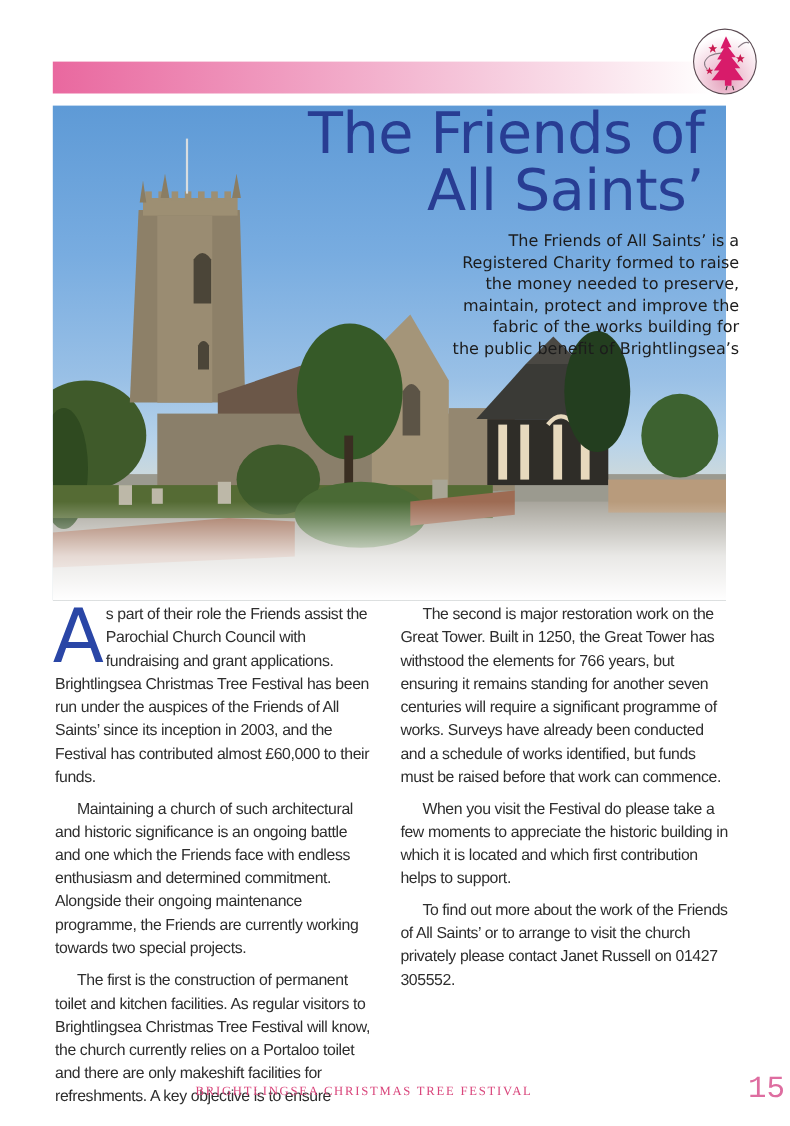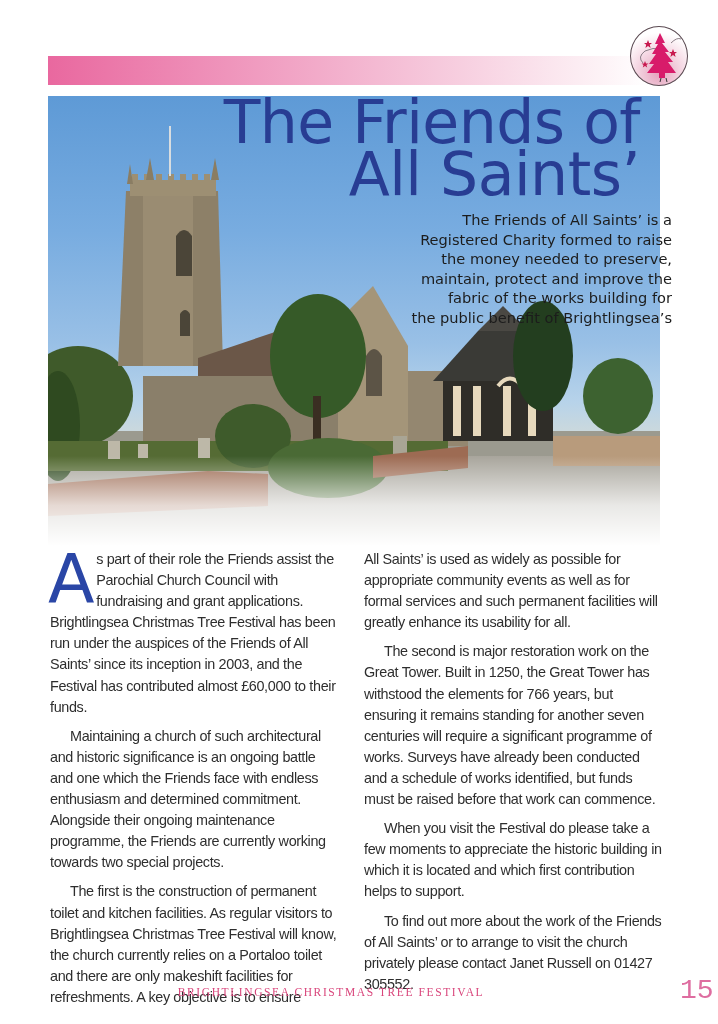--- a/index.html
+++ b/index.html
@@ -27,21 +27,21 @@
   .photo svg { position: absolute; left: 0; top: 0; }
   .photo-fade {
     position: absolute; left: 0; right: 0; bottom: 0; height: 90px;
     background: linear-gradient(to bottom, rgba(255,255,255,0) 0%, rgba(255,255,255,0.75) 55%, #ffffff 100%);
   }
 
   .title {
     position: absolute; right: 78px; top: 96px; width: 460px;
     text-align: right; color: #283d93;
     font-family: "DejaVu Sans", sans-serif; font-weight: normal;
-    font-size: 60px; line-height: 52px; letter-spacing: -0.5px;
+    font-size: 52px; line-height: 52px; letter-spacing: -0.5px;
   }
   .intro {
     position: absolute; right: 46px; top: 210px; width: 320px;
     text-align: right; color: #1c1c1c;
     font-family: "DejaVu Sans", sans-serif;
     font-size: 14.6px; line-height: 19.6px;
   }
 
   .col {
     position: absolute; top: 549px; font-family: "Liberation Sans", sans-serif;
@@ -176,21 +176,20 @@
 
 <div class="col col-left">
   <p class="first">
     <span class="dropcap">A</span><span>s part of their role the Friends assist the Parochial Church Council with fundraising and grant applications. Brightlingsea Christmas Tree Festival has been run under the auspices of the Friends of All Saints’ since its inception in 2003, and the Festival has contributed almost £60,000 to their funds.</span>
   </p>
   <p>Maintaining a church of such architectural and historic significance is an ongoing battle and one which the Friends face with endless enthusiasm and determined commitment. Alongside their ongoing maintenance programme, the Friends are currently working towards two special projects.</p>
   <p>The first is the construction of permanent toilet and kitchen facilities.  As regular visitors to Brightlingsea Christmas Tree Festival will know, the church currently relies on a Portaloo toilet and there are only makeshift facilities for refreshments. A key objective is to ensure</p>
 </div>
 
 <div class="col col-right">
-  <p class="cont">All Saints’ is used as widely as possible for appropriate community events as well as for formal services and such permanent facilities will greatly enhance its usability for all.</p>
   <p>The second is major restoration work on the Great Tower. Built in 1250, the Great Tower has withstood the elements for 766 years, but ensuring it remains standing for another seven centuries will require a significant programme of works. Surveys have already been conducted and a schedule of works identified, but funds must be raised before that work can commence.</p>
   <p>When you visit the Festival do please take a few moments to appreciate the historic building in which it is located and which first contribution helps to support.</p>
   <p>To find out more about the work of the Friends of All Saints’ or to arrange to visit the church privately please contact Janet Russell on 01427 305552.</p>
 </div>
 
 <div class="footer">
   <div class="zigzag"></div>
   <span class="footer-text">BRIGHTLINGSEA CHRISTMAS TREE FESTIVAL</span>
   <div class="zigzag"></div>
 </div>

